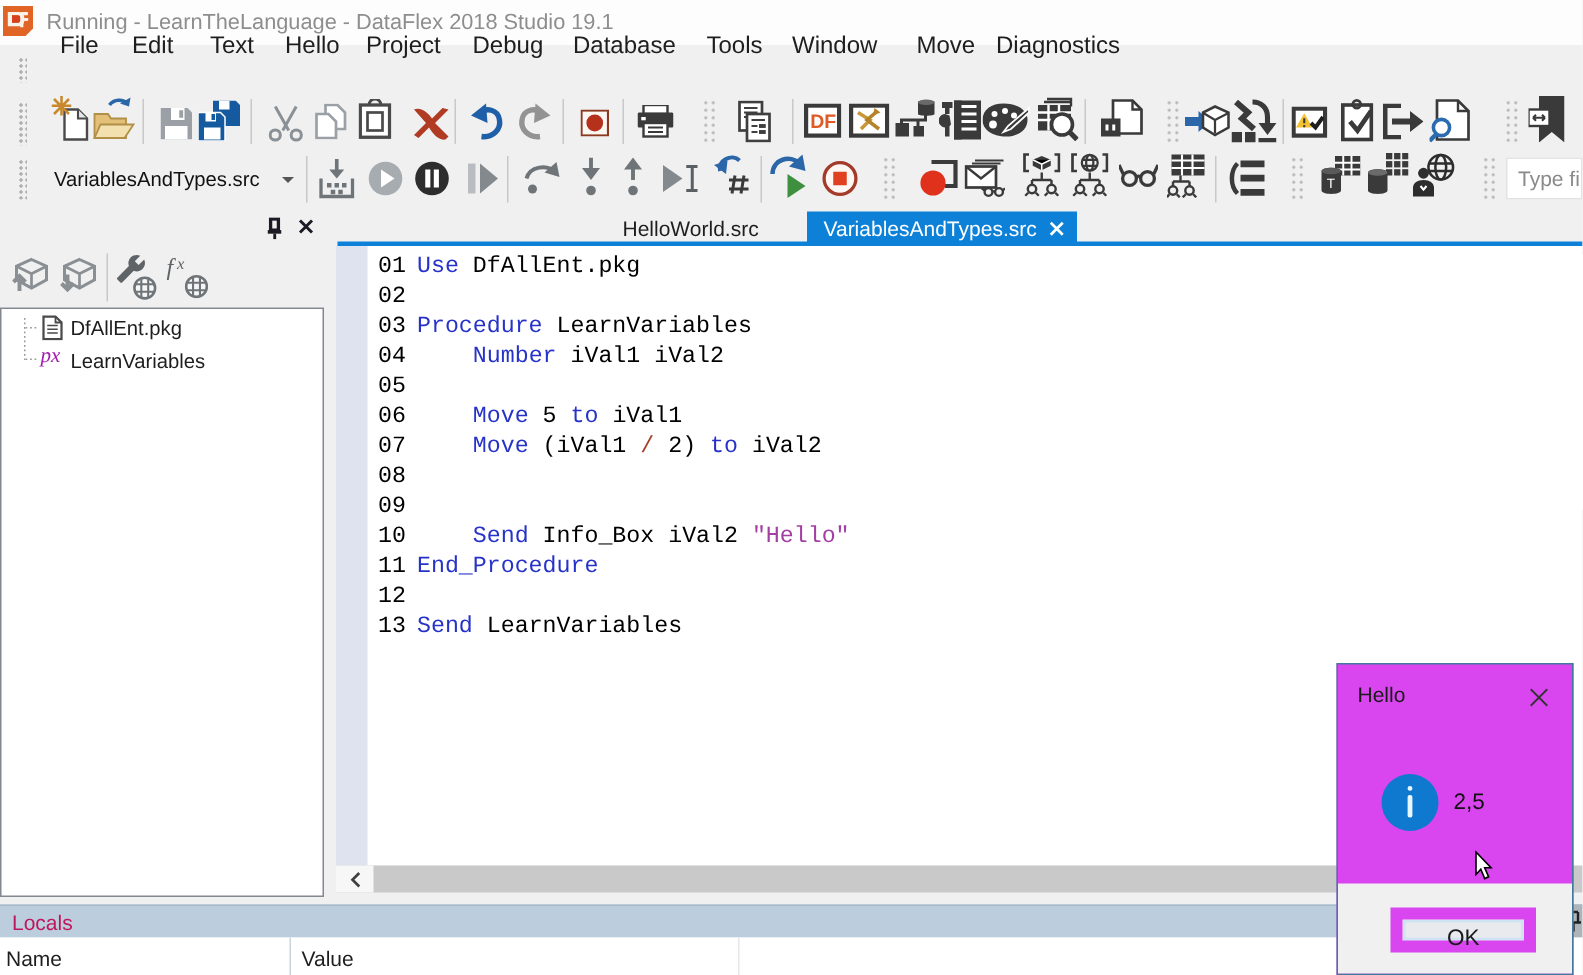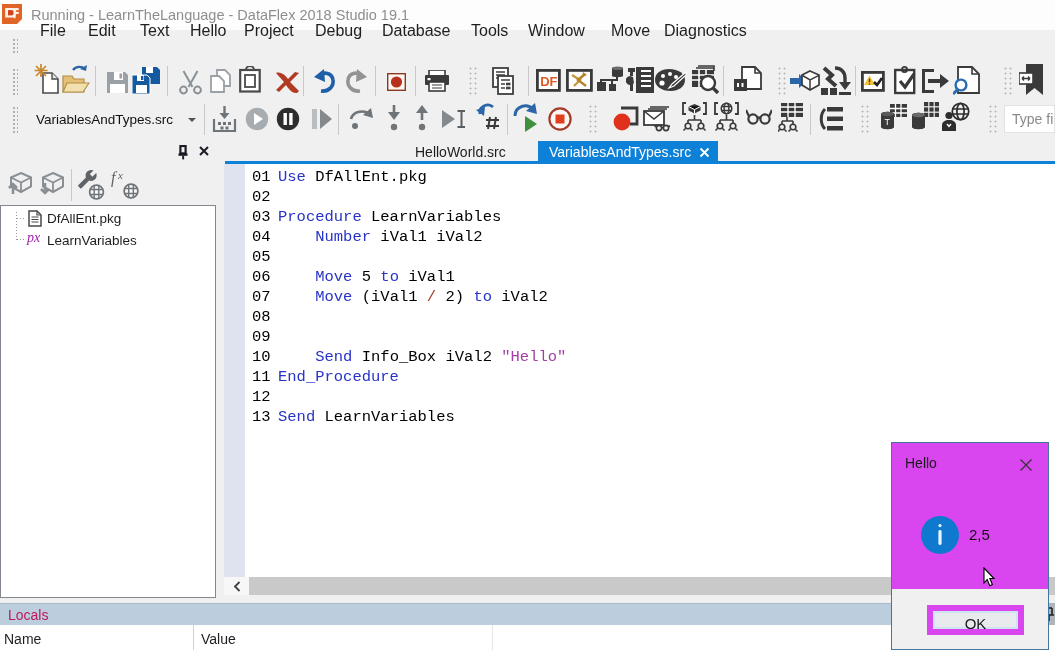--- a/index.html
+++ b/index.html
@@ -46,21 +46,21 @@
 .lhdr{left:0;top:625px;width:1055px;height:25px;background:#fff}
 .lhdr .n{position:absolute;left:4px;top:6px;font-size:14px;color:#1e1e1e}
 .lhdr .v{position:absolute;left:201px;top:6px;font-size:14px;color:#1e1e1e}
 .lhdr .l1{position:absolute;left:193px;top:0;width:1px;height:25px;background:#cdd3da}
 .lhdr .l2{position:absolute;left:492px;top:0;width:1px;height:25px;background:#e4e7ea}
 .pinblock{left:1042px;top:603px;width:13px;height:22px;background:#aeb4ba}
 
 .dlg{left:891px;top:442px;width:158px;height:208px;background:#d946ef;border:1px solid #43789c}
 .dlg .t{position:absolute;left:13px;top:12px;font-size:14px;color:#1a1a1a}
 .dlg .foot{position:absolute;left:0;top:146px;width:156px;height:60px;background:#f0f0f0}
-.okbtn{position:absolute;left:35px;top:162px;width:97px;height:30px;background:#e8eaed;border:6px solid #d946ef;box-shadow:inset 0 0 0 2px #cfe3f3;font-size:15px;color:#1a1a1a;text-align:center;line-height:26px}
+.okbtn{position:absolute;left:35px;top:162px;width:97px;height:30px;background:#e8eaed;border:8px solid #d946ef;box-shadow:inset 0 0 0 2px #cfe3f3;font-size:15px;color:#1a1a1a;text-align:center;line-height:26px}
 .infot{position:absolute;left:77px;top:83px;font-size:15px;color:#111}
 </style></head>
 <body>
 <div id="app">
 
 <div class="abs title"></div>
 <svg class="abs" style="left:2px;top:4px" width="20" height="20" viewBox="0 0 20 20">
       <path d="M0 0h20v15l-5 5H0z" fill="#e06426"></path>
       <path d="M3.2 4h7c2.6 0 4 1.6 4 4h2.6v1.8h-2.6c-.2 2.3-1.6 3.7-4 3.7h-7zM6 6.2v5h3.7c1.4 0 2.2-.9 2.2-2.5S11.1 6.2 9.7 6.2z" fill="#fbf3ea"></path>
       <path d="M6 6.2v5h3.7c1.4 0 2.2-.9 2.2-2.5S11.1 6.2 9.7 6.2z" fill="#d6401f"></path>

